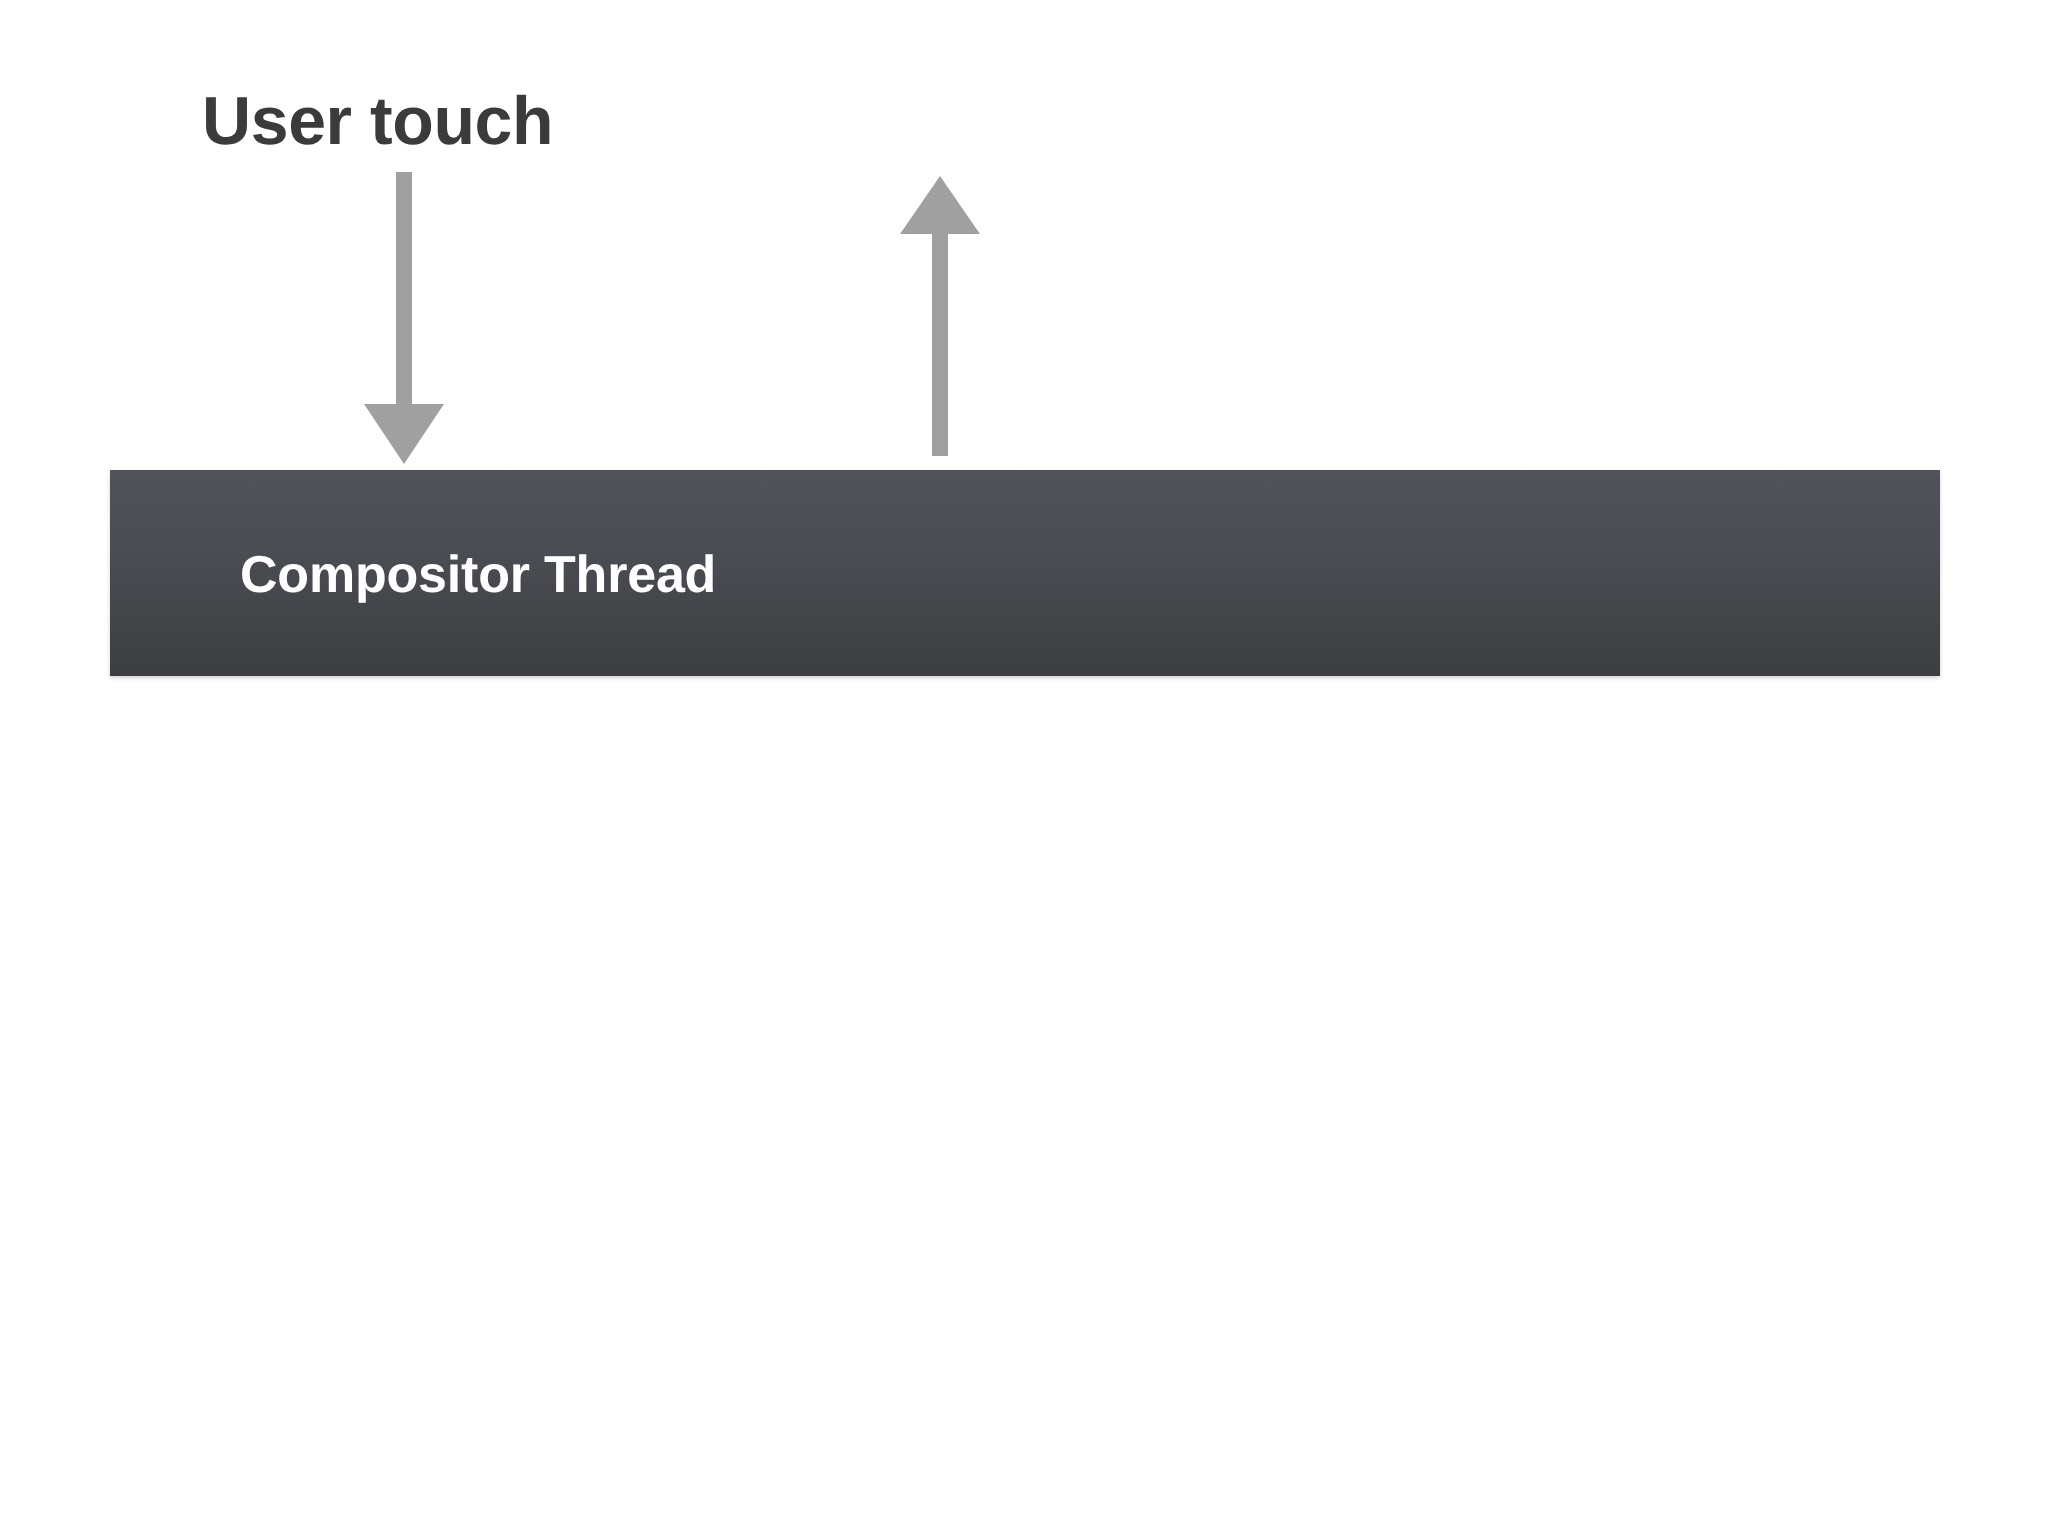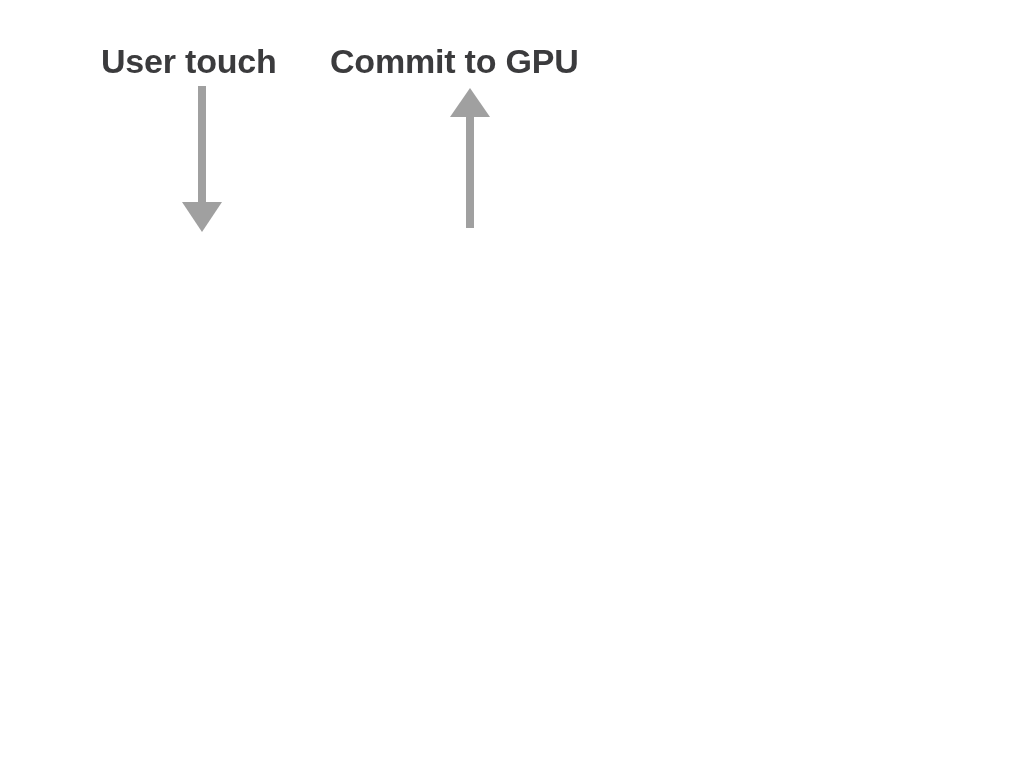--- a/index.html
+++ b/index.html
@@ -108,24 +108,26 @@
 
   <div class="event-label" id="label-user-touch">User touch</div>
 
   <svg class="arrow-svg" id="arrow-user-touch" viewBox="0 0 44 150">
     <g fill="#a0a0a0">
       <rect x="18" y="0" width="8" height="119"></rect>
       <polygon points="2,116 42,116 22,146"></polygon>
     </g>
   </svg>
 
-  <div class="event-label" id="label-commit-gpu">Commit to GPU</div>
 
   <svg class="arrow-svg" id="arrow-commit-gpu" viewBox="0 0 44 146">
     <g fill="#a0a0a0">
       <polygon points="22,2 42,31 2,31"></polygon>
       <rect x="18" y="28" width="8" height="114"></rect>
     </g>
   </svg>
 
+  <div class="thread-bar" id="lane-compositor">
+    <span class="thread-bar-label">Compositor Thread</span>
+  </div>
 
 
 </div>
 
 </body></html>

